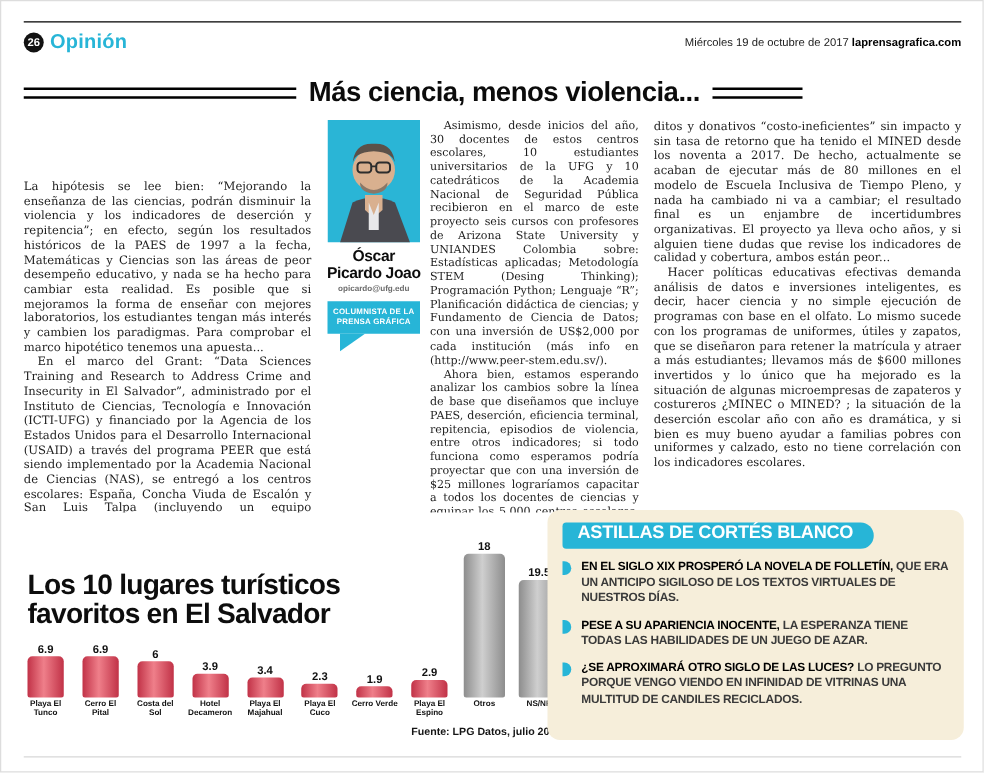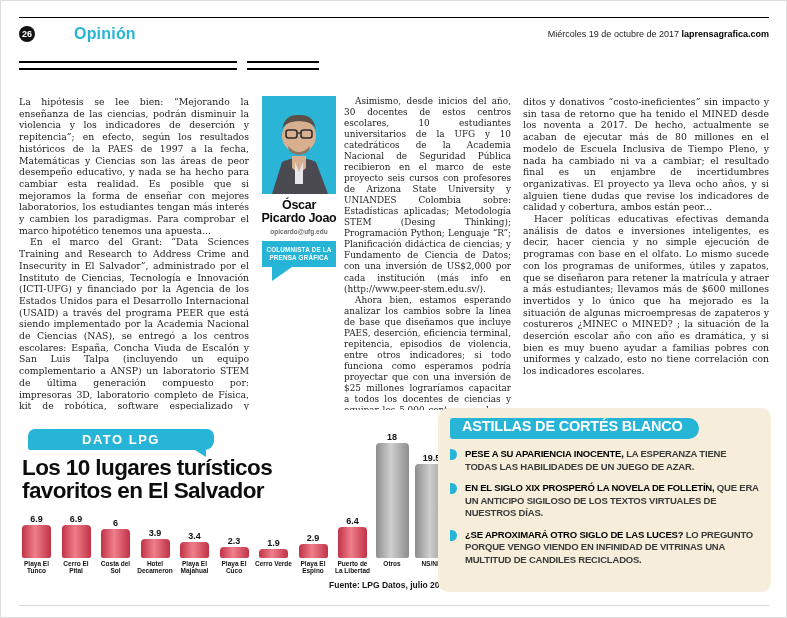--- a/index.html
+++ b/index.html
@@ -1,34 +1,34 @@
 <!DOCTYPE html>
 <html><head>
 <meta charset="utf-8">
 <style>
   html,body{margin:0;padding:0;background:#e9e9e9;}
   .page{position:relative;width:787px;height:618px;background:#fff;margin:0 auto;
         font-family:"Liberation Sans",sans-serif;overflow:hidden;border:1px solid #ddd;box-sizing:border-box;}
   .top-rule{position:absolute;left:18px;right:17px;top:16px;border-top:1.5px solid #000;}
   .masthead{position:absolute;left:18px;right:17px;top:23px;height:20px;display:flex;justify-content:space-between;align-items:center;}
-  .brand{display:flex;align-items:center;gap:15px;}
+  .brand{display:flex;align-items:center;gap:5px;}
   .pagenum{width:16px;height:16px;border-radius:50%;background:#121212;color:#fff;font:800 9px "Liberation Sans",sans-serif;display:flex;align-items:center;justify-content:center;}
-  .section{color:#27b5d7;font:800 16px "Liberation Sans",sans-serif;letter-spacing:.2px;margin-left:24px;}
+  .section{color:#27b5d7;font:800 16px "Liberation Sans",sans-serif;letter-spacing:.2px;}
   .dateline{font:400 9px "Liberation Sans",sans-serif;color:#222;}
   .dateline b{color:#000;font-weight:800;}
   .headline-row{position:absolute;left:18px;right:17px;top:60px;display:flex;align-items:center;gap:10px;}
   .dbl-rule{height:5px;border-top:2.5px solid #000;border-bottom:2.5px solid #000;}
   .rule-left{flex:0 0 218px;}
   .rule-right{flex:0 0 72px;margin-right:138px;}
   .headline{font:800 22px "Liberation Sans",sans-serif;color:#0b0b0b;margin:0;white-space:nowrap;letter-spacing:-.4px;}
   .columns{position:absolute;left:18px;right:17px;top:95px;height:314px;display:flex;gap:12px;overflow:hidden;}
   .col{font:400 9.3px "DejaVu Serif",serif;color:#1c1c1c;text-align:justify;line-height:1.26;}
   .col p{margin:0;}
   .col p.ind{text-indent:11px;}
-  .col1{flex:0 0 230px;}
+  .col1{flex:0 0 230px;margin-top:48px;}
   .col2{flex:0 0 250px;display:flex;gap:7px;}
   .col3{flex:1;}
   .columnist{flex:0 0 76px;display:flex;flex-direction:column;align-items:center;}
   .photo{width:74px;height:98px;display:block;}
   .cname{font:800 12.5px "Liberation Sans",sans-serif;color:#0c0c0c;text-align:center;line-height:1.02;margin-top:5px;letter-spacing:-.3px;}
   .cemail{font:700 6.5px "Liberation Sans",sans-serif;color:#6d6d6d;margin-top:3px;}
   .cbadge{position:relative;background:#27b5d7;color:#fff;font:800 6.3px "Liberation Sans",sans-serif;
           text-align:center;padding:5px 3px;margin-top:6px;width:74px;box-sizing:border-box;line-height:1.3;letter-spacing:.2px;}
   .cbadge::after{content:"";position:absolute;top:100%;left:10px;width:0;height:0;
           border-top:14px solid #27b5d7;border-right:20px solid transparent;}
@@ -70,20 +70,21 @@
       <span class="section">Opinión</span>
     </div>
     <div class="dateline">
       <span>Miércoles 19 de octubre de 2017</span>
       <b>laprensagrafica.com</b>
     </div>
   </div>
 
   <div class="headline-row">
     <div class="dbl-rule rule-left"></div>
+    <h1 class="headline">Más ciencia, menos violencia...</h1>
     <div class="dbl-rule rule-right"></div>
   </div>
 
   <div class="columns">
     <div class="col col1">
       <p>La hipótesis se lee bien: “Mejorando la enseñanza de las ciencias, podrán disminuir la violencia y los indicadores de deserción y repitencia”; en efecto, según los resultados históricos de la PAES de 1997 a la fecha, Matemáticas y Ciencias son las áreas de peor desempeño educativo, y nada se ha hecho para cambiar esta realidad. Es posible que si mejoramos la forma de enseñar con mejores laboratorios, los estudiantes tengan más interés y cambien los paradigmas. Para comprobar el marco hipotético tenemos una apuesta...</p>
       <p class="ind">En el marco del Grant: “Data Sciences Training and Research to Address Crime and Insecurity in El Salvador”, administrado por el Instituto de Ciencias, Tecnología e Innovación (ICTI-UFG) y financiado por la Agencia de los Estados Unidos para el Desarrollo Internacional (USAID) a través del programa PEER que está siendo implementado por la Academia Nacional de Ciencias (NAS), se entregó a los centros escolares: España, Concha Viuda de Escalón y San Luis Talpa (incluyendo un equipo complementario a ANSP) un laboratorio STEM de última generación compuesto por: impresoras 3D, laboratorio completo de Física, kit de robótica, software especializado y laptops; un equipo valorado en US$5,000 para cada institución.</p>
     </div>
 
     <div class="col col2">
@@ -152,54 +153,48 @@
         <div class="bar-value">1.9</div>
         <div class="bar red" style="height: 9px;"></div>
         <div class="bar-label">Cerro Verde</div>
       </div>
       <div class="bar-slot">
         <div class="bar-value">2.9</div>
         <div class="bar red" style="height: 14px;"></div>
         <div class="bar-label">Playa El Espino</div>
       </div>
       <div class="bar-slot">
-        <div class="bar-value">6.4</div>
-        <div class="bar red" style="height: 31px;"></div>
-        <div class="bar-label">Puerto de La Libertad</div>
-      </div>
-      <div class="bar-slot">
         <div class="bar-value">18</div>
         <div class="bar gray" style="height: 115px;"></div>
         <div class="bar-label">Otros</div>
       </div>
       <div class="bar-slot">
         <div class="bar-value">19.5</div>
         <div class="bar gray" style="height: 94px;"></div>
         <div class="bar-label">NS/NR</div>
       </div>
     </div>
 
-  <div class="dato-tab">DATO LPG</div>
   <h2 class="dato-title">Los 10 lugares turísticos favoritos en El Salvador</h2>
   <div class="chart-source">Fuente: LPG Datos, julio 2017</div>
 
   <section class="astillas">
     <div class="ast-head">ASTILLAS DE CORTÉS BLANCO</div>
+
+    <div class="ast-item">
+      <span class="bullet"></span>
+      <span><b class="lead">EN EL SIGLO XIX PROSPERÓ LA NOVELA DE FOLLETÍN,</b><span> QUE ERA UN ANTICIPO SIGILOSO DE LOS TEXTOS VIRTUALES DE NUESTROS DÍAS.</span></span>
+    </div>
 
     <div class="ast-item">
       <span class="bullet"></span>
       <span><b class="lead">PESE A SU APARIENCIA INOCENTE,</b><span> LA ESPERANZA TIENE TODAS LAS HABILIDADES DE UN JUEGO DE AZAR.</span></span>
     </div>
 
     <div class="ast-item">
       <span class="bullet"></span>
-      <span><b class="lead">EN EL SIGLO XIX PROSPERÓ LA NOVELA DE FOLLETÍN,</b><span> QUE ERA UN ANTICIPO SIGILOSO DE LOS TEXTOS VIRTUALES DE NUESTROS DÍAS.</span></span>
-    </div>
-
-    <div class="ast-item">
-      <span class="bullet"></span>
       <span><b class="lead">¿SE APROXIMARÁ OTRO SIGLO DE LAS LUCES?</b><span> LO PREGUNTO PORQUE VENGO VIENDO EN INFINIDAD DE VITRINAS UNA MULTITUD DE CANDILES RECICLADOS.</span></span>
     </div>
   </section>
 
   <div class="bottom-rule"></div>
 
 </div>
 
 </body></html>

